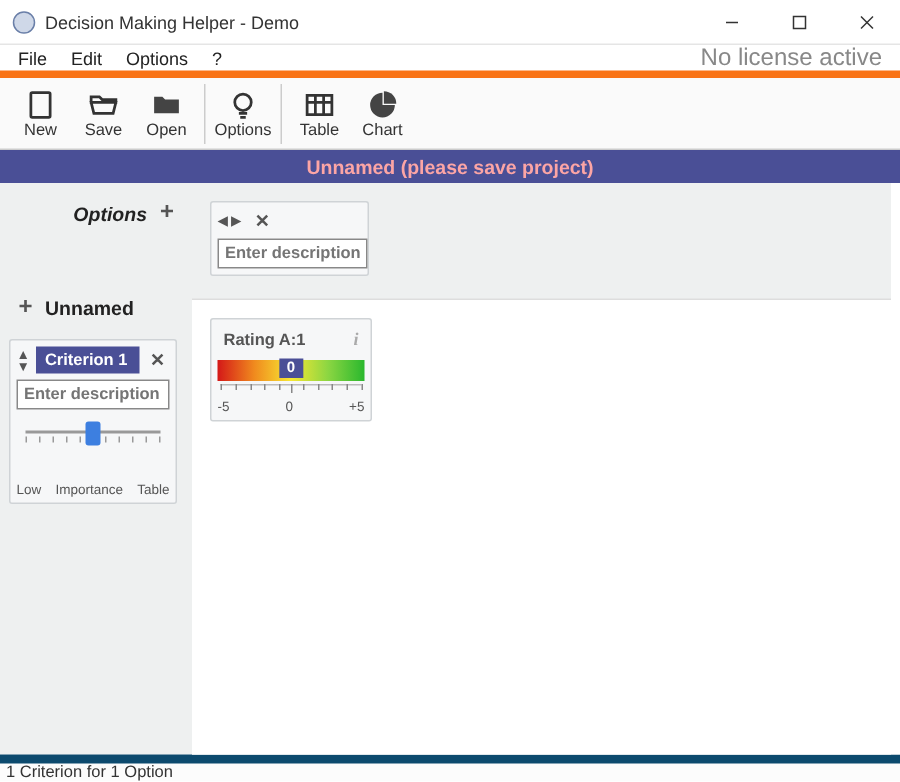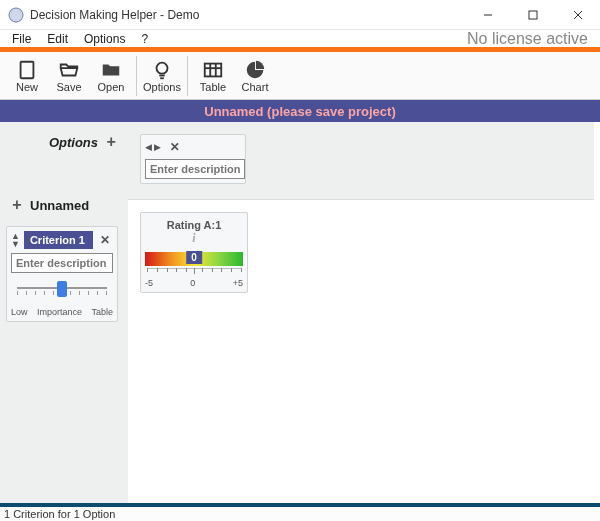--- a/index.html
+++ b/index.html
@@ -47,33 +47,33 @@
 .option-card { position: absolute; left: 6px; top: 6px; width: 106px; }
 .option-card .card-title-row { }
 .option-card .desc-input { width: 100px; }
 
 .criterion-card { width: 112px; }
 .slider-wrap { margin-top: 6px; position: relative; height: 28px; }
 .slider-track { position: absolute; top: 8px; left: 6px; right: 6px; height: 2px; background: #999; }
 .slider-thumb { position: absolute; top: 2px; left: 50%; transform: translateX(-50%); width: 10px; height: 16px; background: #3d7fe0; border-radius: 2px; }
 .slider-ticks { position: absolute; top: 12px; left: 6px; right: 6px; display: flex; justify-content: space-between; }
 .slider-ticks span { width: 1px; height: 4px; background: #999; }
-.slider-labels { display: flex; justify-content: space-between; font-size: 9px; color: #555; margin-top: 0; }
+.slider-labels { display: flex; justify-content: space-between; font-size: 9px; color: #555; margin-top: 14px; }
 
 .rating-card { position: absolute; left: 6px; top: 82px; width: 108px; }
-.rating-title { color: #555; font-size: 11px; padding: 2px 4px; font-weight: bold; display: flex; justify-content: space-between; align-items: center; flex-direction: column; }
+.rating-title { color: #555; font-size: 11px; padding: 2px 4px; font-weight: bold; display: flex; justify-content: space-between; align-items: center; }
 .info-i { color: #aaa; font-family: serif; font-style: italic; font-size: 12px; }
 .gradient-bar { height: 14px; margin-top: 4px; background: linear-gradient(to right, #d41818 0%, #f08a1e 25%, #f7e733 50%, #8cd642 75%, #2ab82e 100%); position: relative; }
 .rating-value { position: absolute; left: 50%; top: -1px; transform: translateX(-50%); background: #4a4f96; color: #fff; font-size: 10px; padding: 1px 5px; font-weight: bold; }
 .rating-scale { display: flex; justify-content: space-between; font-size: 9px; color: #555; margin-top: 4px; }
 .rating-ticks { position: relative; height: 6px; margin-top: 2px; }
 .rating-ticks::before { content: ""; position: absolute; top: 0; left: 2px; right: 2px; height: 1px; background: #bbb; }
 .rating-ticks span { position: absolute; top: 0; width: 1px; height: 4px; background: #888; }
 
-.statusbar { height: 18px; border-top: 4px solid #0c4a6e; display: flex; align-items: center; padding: 0 4px; font-family: "Courier New", monospace; font-size: 11px; color: #333; background: #fcfcfc; }
+.statusbar { height: 18px; border-top: 6px solid #0c4a6e; display: flex; align-items: center; padding: 0 4px; font-family: "Courier New", monospace; font-size: 11px; color: #333; background: #fcfcfc; }
 
 .right-top-area { position: relative; height: 78px; border-bottom: 1px solid #ddd; background: #eef0f0; margin-right: 6px; }
 .right-main-area { position: relative; background: #fff; margin: 6px 6px 6px 0; height: calc(100% - 78px - 6px); border: none; }
 </style>
 </head>
 <body>
 
 <div class="titlebar">
   <span class="app-icon">
     <svg viewBox="0 0 16 16">

